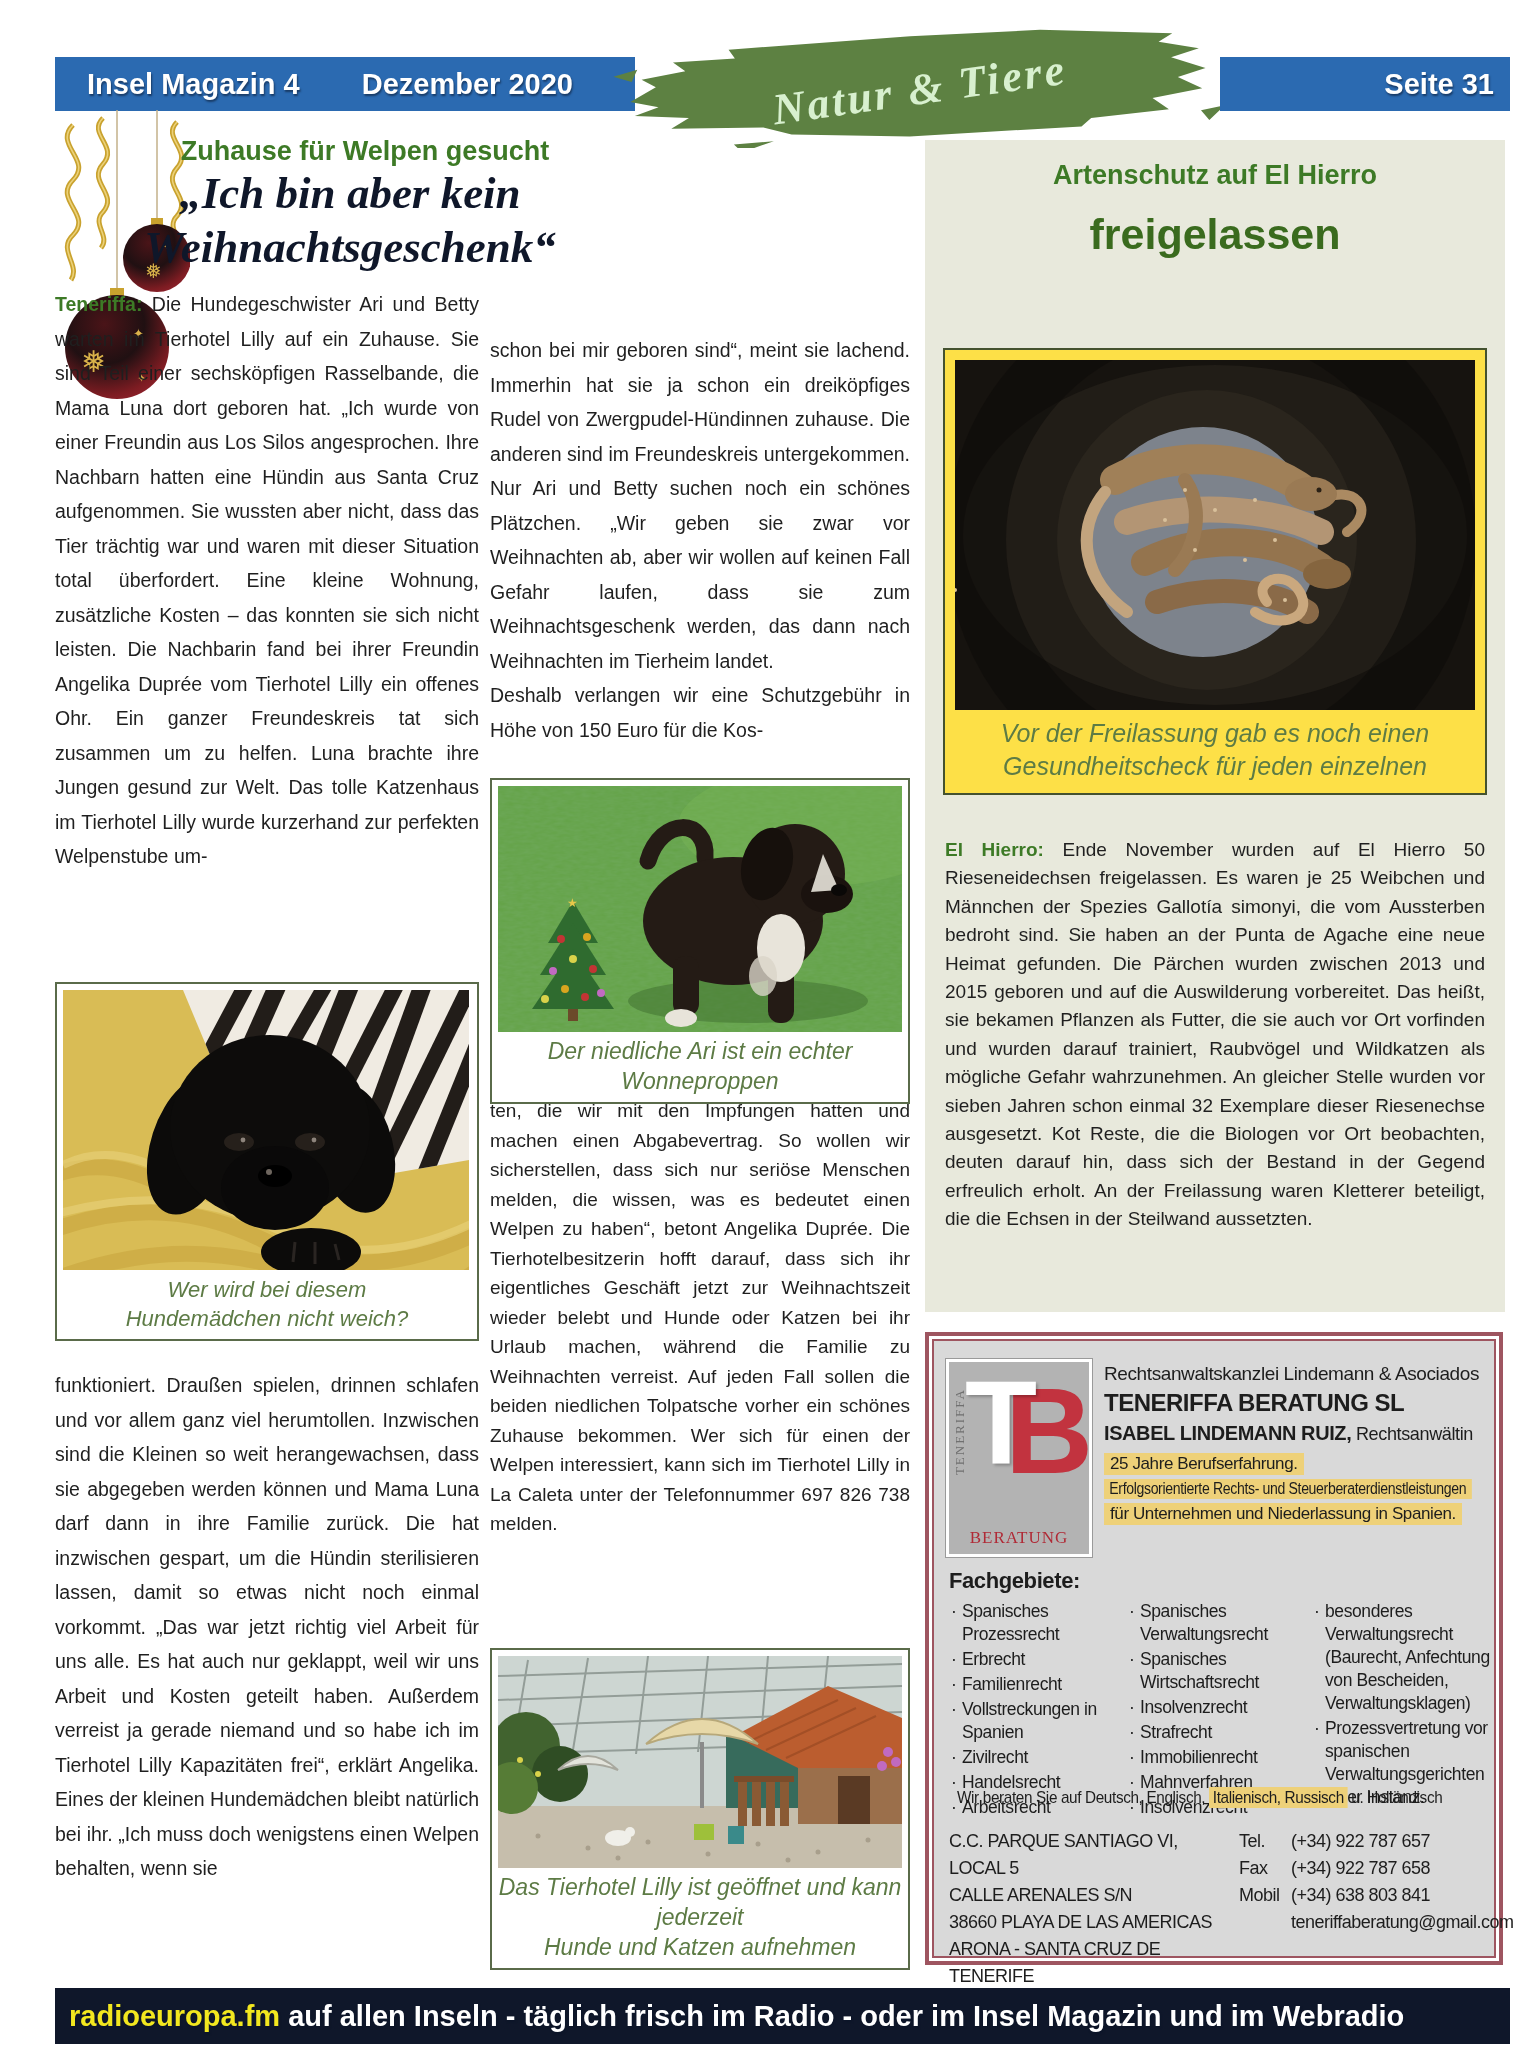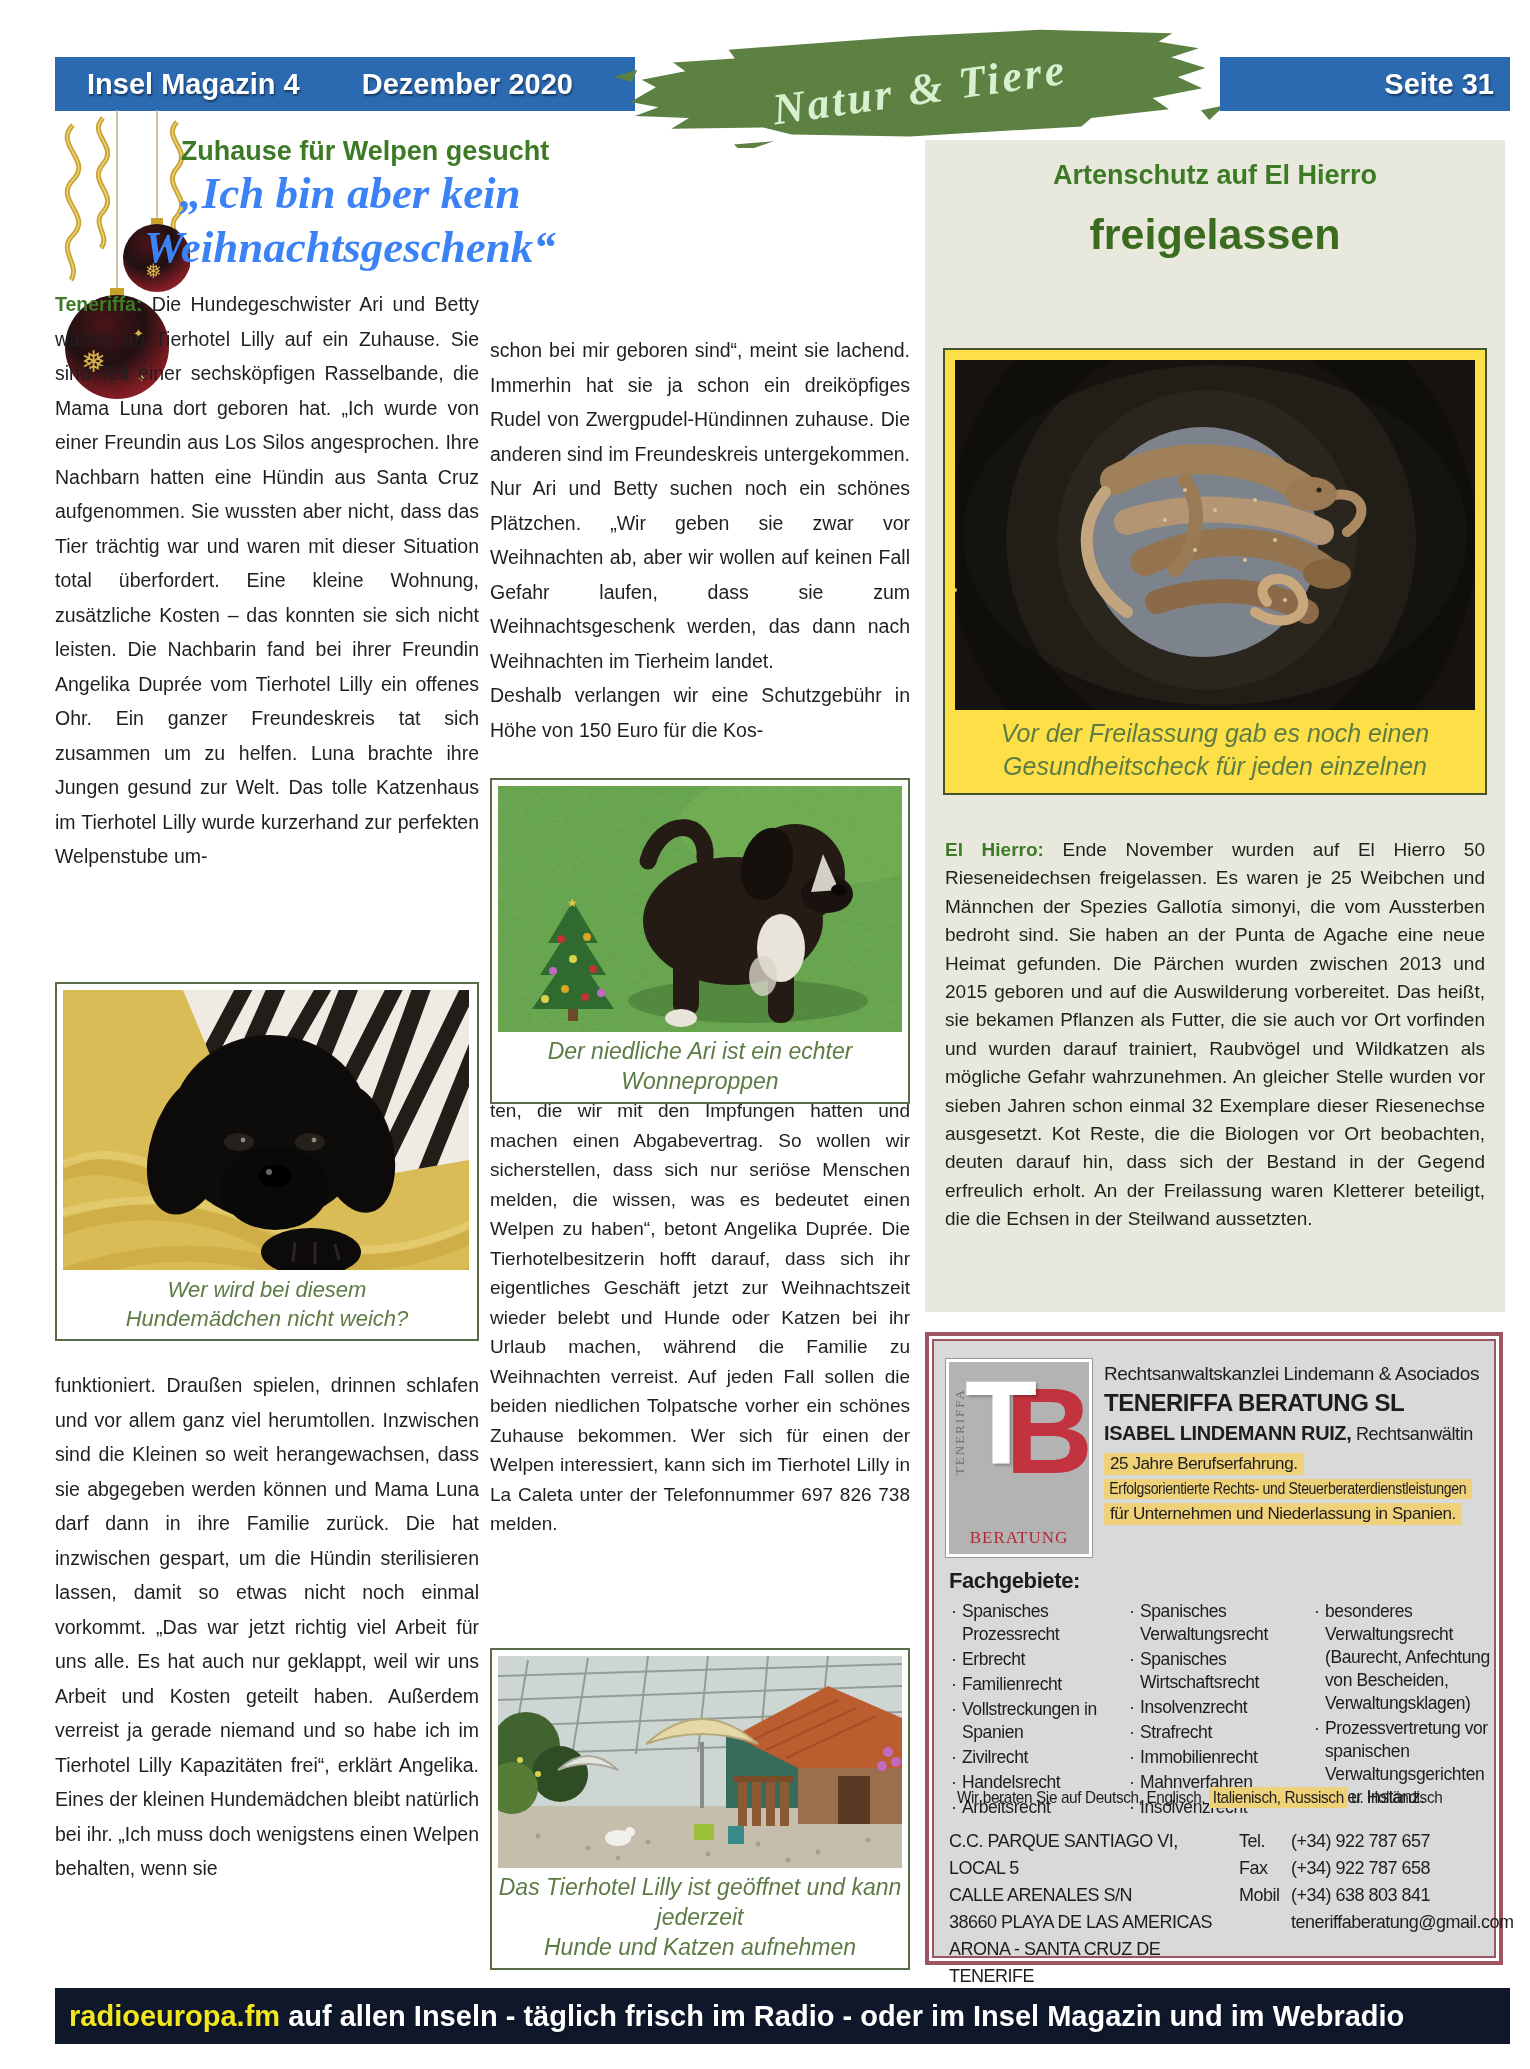--- a/index.html
+++ b/index.html
@@ -15,21 +15,21 @@
   .bar-left .t2{margin-left:62px;}
   .bar-right{left:1220px;top:57px;width:290px;justify-content:flex-end;}
   .bar-right .t3{margin-right:16px;}
   .banner{left:612px;top:26px;width:616px;height:122px;}
 
   
   .kicker{position:absolute;text-align:center;font-weight:bold;color:#3d7a26;}
   .kicker1{left:140px;top:136px;width:450px;font-size:27px;}
   .title1{position:absolute;left:95px;top:166px;width:510px;text-align:center;
           font-family:"Liberation Serif",serif;font-style:italic;font-weight:bold;
-          font-size:45px;line-height:54px;color:#3b82f6;}
+          font-size:45px;line-height:54px;color:#0f172a;}
   .ornaments{left:45px;top:110px;width:145px;height:300px;}
 
   
   .body-col{position:absolute;font-size:19.5px;line-height:34.5px;text-align:justify;
             overflow:hidden;hyphens:auto;-webkit-hyphens:auto;color:#1f1f1f;}
   .lead{font-weight:bold;color:#3d7a26;}
   .col1a{left:55px;top:287px;width:424px;height:692px;}
   .col1b{left:55px;top:1368px;width:424px;height:588px;}
   .col2a{left:490px;top:287px;width:420px;height:486px;margin-top:46px;}
   .col2b{left:490px;top:1096px;width:420px;height:508px;font-size:19px;line-height:29.5px;}

